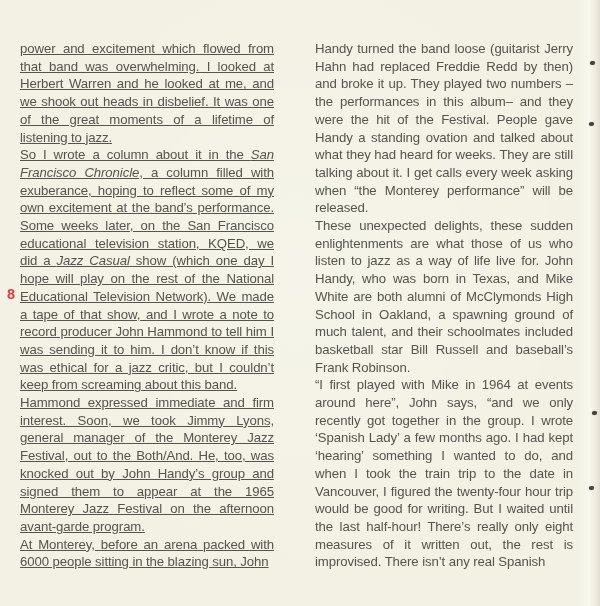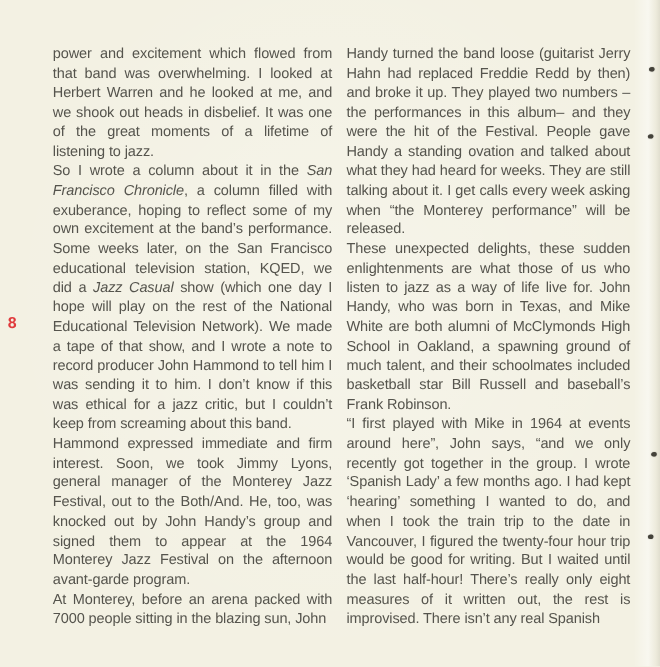--- a/index.html
+++ b/index.html
@@ -23,21 +23,21 @@
   }
   .column {
     position: absolute;
     top: 40px;
     text-align: justify;
     font-size: 13.2px;
     line-height: 17.7px;
     letter-spacing: -0.1px;
     color: var(--ink, #55544d);
   }
-  .column-left  { left: 48px;  width: 254px; }
+  .column-left  { left: 20px;  width: 254px; text-decoration: underline; }
   .column-right { left: 315px; width: 258px; }
   p.para { margin: 0; padding: 0; }
   p.para em { font-style: italic; }
   .page-number {
     position: absolute;
     left: 7px;
     top: 286px;
     font-size: 14.5px;
     font-weight: bold;
     color: var(--accent, #e03a3c);
@@ -67,22 +67,22 @@
 </head>
 <body>
 
 <div class="page">
 
   <div class="page-number">8</div>
 
   <div class="column column-left">
       <p class="para"><span>power and excitement which flowed from that band was overwhelming. I looked at Herbert Warren and he looked at me, and we shook out heads in disbelief. It was one of the great moments of a lifetime of listening to jazz.</span></p>
       <p class="para"><span>So I wrote a column about it in the </span><em>San Francisco Chronicle</em><span>, a column filled with exuberance, hoping to reflect some of my own excitement at the band’s performance. Some weeks later, on the San Francisco educational television station, KQED, we did a </span><em>Jazz Casual</em><span> show (which one day I hope will play on the rest of the National Educational Television Network). We made a tape of that show, and I wrote a note to record producer John Hammond to tell him I was sending it to him. I don’t know if this was ethical for a jazz critic, but I couldn’t keep from screaming about this band.</span></p>
-      <p class="para"><span>Hammond expressed immediate and firm interest. Soon, we took Jimmy Lyons, general manager of the Monterey Jazz Festival, out to the Both/And. He, too, was knocked out by John Handy’s group and signed them to appear at the 1964 Monterey Jazz Festival on the afternoon avant-garde program.</span></p>
-      <p class="para"><span>At Monterey, before an arena packed with 7000 people sitting in the blazing sun, John</span></p>
+      <p class="para"><span>Hammond expressed immediate and firm interest. Soon, we took Jimmy Lyons, general manager of the Monterey Jazz Festival, out to the Both/And. He, too, was knocked out by John Handy’s group and signed them to appear at the 1965 Monterey Jazz Festival on the afternoon avant-garde program.</span></p>
+      <p class="para"><span>At Monterey, before an arena packed with 6000 people sitting in the blazing sun, John</span></p>
     </div>
 
   <div class="column column-right">
       <p class="para"><span>Handy turned the band loose (guitarist Jerry Hahn had replaced Freddie Redd by then) and broke it up. They played two numbers –the performances in this album– and they were the hit of the Festival. People gave Handy a standing ovation and talked about what they had heard for weeks. They are still talking about it. I get calls every week asking when “the Monterey performance” will be released.</span></p>
       <p class="para"><span>These unexpected delights, these sudden enlightenments are what those of us who listen to jazz as a way of life live for. John Handy, who was born in Texas, and Mike White are both alumni of McClymonds High School in Oakland, a spawning ground of much talent, and their schoolmates included basketball star Bill Russell and baseball’s Frank Robinson.</span></p>
       <p class="para"><span>“I first played with Mike in 1964 at events around here”, John says, “and we only recently got together in the group. I wrote ‘Spanish Lady’ a few months ago. I had kept ‘hearing’ something I wanted to do, and when I took the train trip to the date in Vancouver, I figured the twenty-four hour trip would be good for writing. But I waited until the last half-hour! There’s really only eight measures of it written out, the rest is improvised. There isn’t any real Spanish</span></p>
     </div>
 
   <div class="edge-shading"></div>
 

